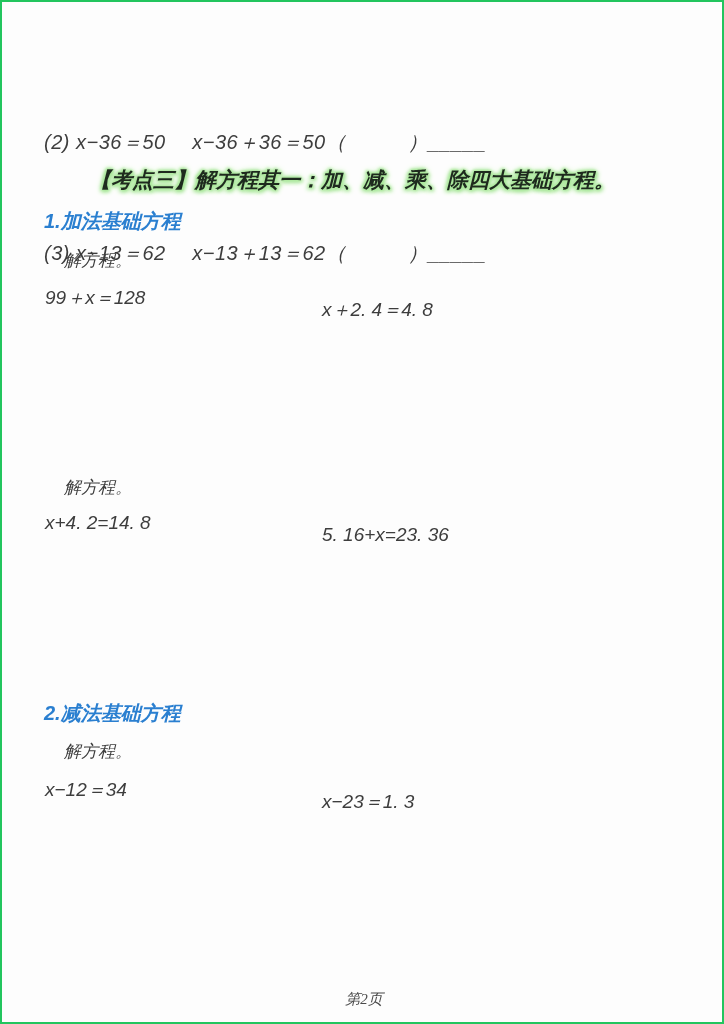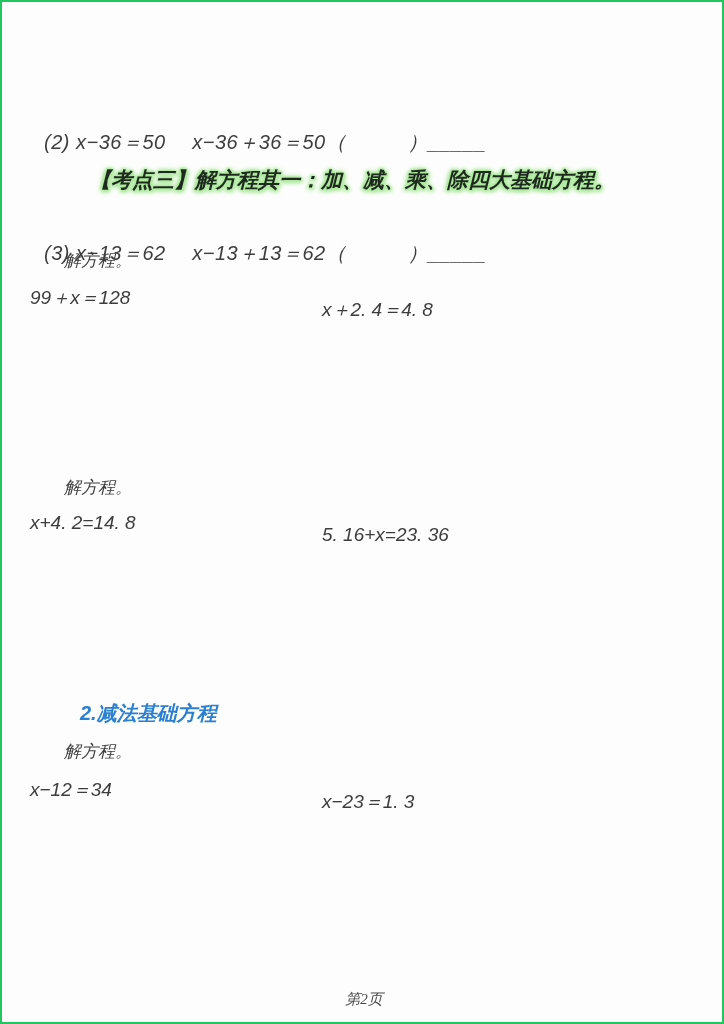--- a/index.html
+++ b/index.html
@@ -62,21 +62,21 @@
     white-space: pre;
     margin-left: 20px;
   }
   .eq-row {
     left: 0;
     width: 724px;
     font-size: 19px;
     white-space: pre;
     color: var(--body-text, #3d3d3d);
   }
-  .eq-left  { position: absolute; left: 28px;  top: 0; }
+  .eq-left  { position: absolute; left: 43px;  top: 0; }
   .eq-right { position: absolute; left: 320px; top: 12px; }
   .footer {
     left: 0;
     top: 988px;
     width: 724px;
     text-align: center;
     font-size: 15px;
     color: #4a4a4a;
     font-family: "Liberation Serif", "DejaVu Serif", serif;
   }
@@ -86,36 +86,37 @@
 
 <div class="page">
 
   <div class="abs fill-rows">
     <div class="fill-row">(2) x−36＝50　 x−36＋36＝50（　　　）_____</div>
     <div class="fill-row">(3) x−13＝62　 x−13＋13＝62（　　　）_____</div>
   </div>
 
   <div class="abs exam-heading">【考点三】解方程其一：加、减、乘、除四大基础方程。</div>
 
+  <div class="abs sub-heading" style="top:206px;">1.加法基础方程</div>
 
   <div class="abs instruction" style="top:247px;">解方程。</div>
 
   <div class="abs eq-row" style="top:283px;">
     <span class="eq-left">99＋x＝128</span>
     <span class="eq-right">x＋2. 4＝4. 8</span>
   </div>
 
   <div class="abs instruction" style="top:474px;">解方程。</div>
 
   <div class="abs eq-row" style="top:510px;">
     <span class="eq-left">x+4. 2=14. 8</span>
     <span class="eq-right">5. 16+x=23. 36</span>
   </div>
 
-  <div class="abs sub-heading" style="top:698px;margin-left:36px;">2.减法基础方程</div>
+  <div class="abs sub-heading" style="top:698px;">2.减法基础方程</div>
 
   <div class="abs instruction" style="top:738px;">解方程。</div>
 
   <div class="abs eq-row" style="top:775px;">
     <span class="eq-left">x−12＝34</span>
     <span class="eq-right">x−23＝1. 3</span>
   </div>
 
   <div class="abs footer">第2页</div>
 

